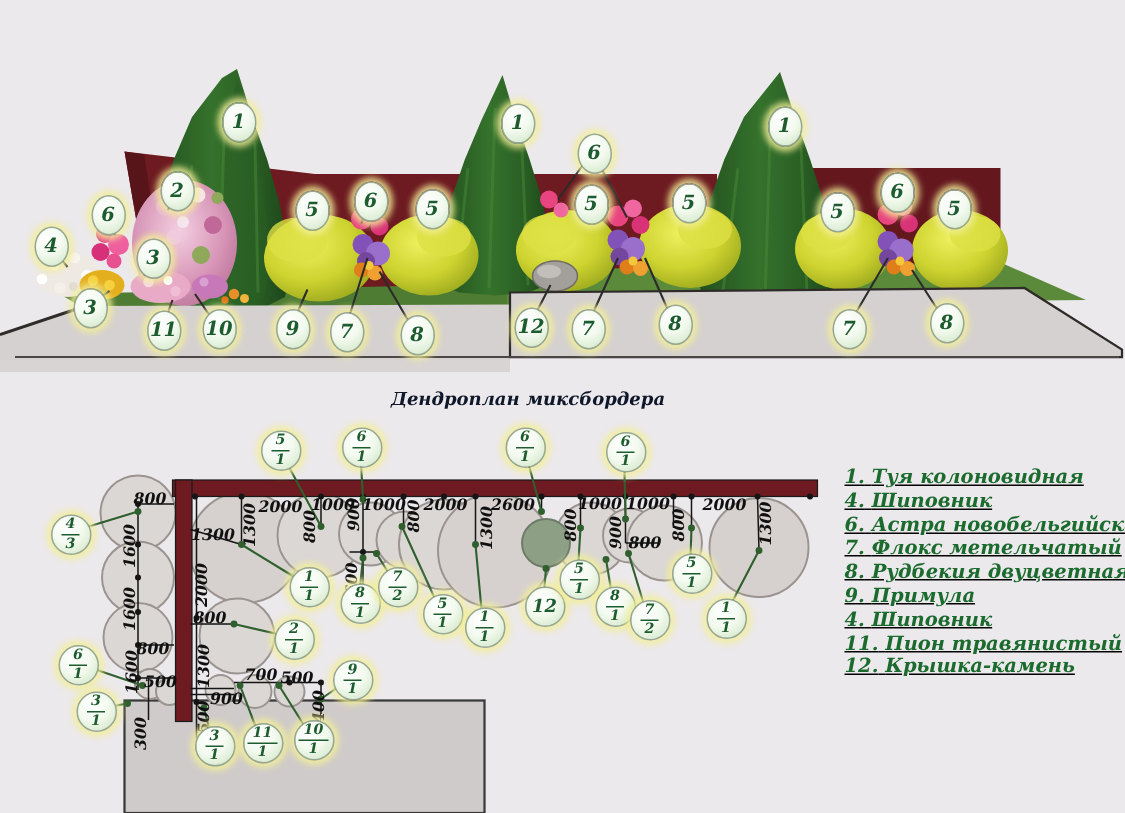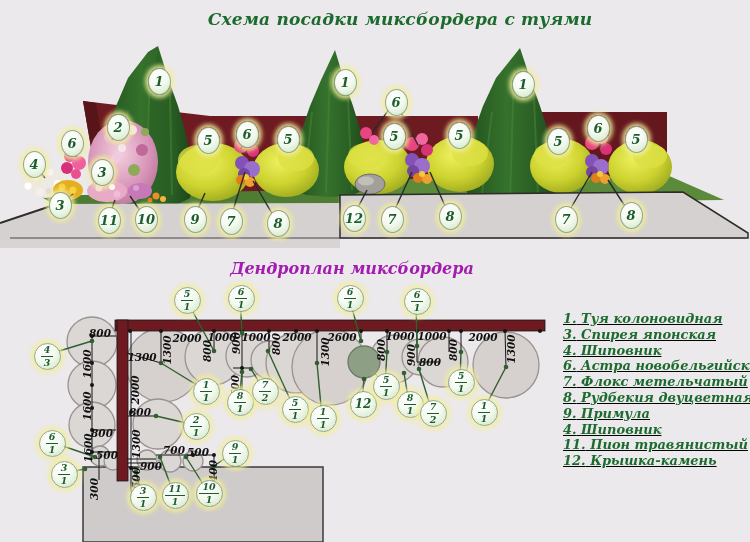--- a/index.html
+++ b/index.html
@@ -3,21 +3,21 @@
 <meta charset="utf-8">
 <style>
   html,body{margin:0;padding:0;}
   body{background:#ece9ec;font-family:"DejaVu Serif","Liberation Serif",serif;}
   .stage{position:relative;width:750px;height:542px;background:#ece9ec;overflow:hidden;}
   .art{position:absolute;left:0;top:0;width:750px;height:542px;}
   .layer{position:absolute;left:0;top:0;width:750px;height:542px;pointer-events:none;}
   .page-title{position:absolute;top:9px;left:50px;right:0;margin:0;text-align:center;
     font-size:17px;font-style:italic;font-weight:bold;color:#1c6b2e;letter-spacing:.2px;}
   .plan-title{position:absolute;top:259px;left:0;right:46px;margin:0;text-align:center;
-    font-size:16px;font-style:italic;font-weight:bold;color:#a21caf;}
+    font-size:12px;font-style:italic;font-weight:bold;color:#0f172a;}
   .legend{position:absolute;left:563px;top:311px;width:185px;margin:0;padding:0;list-style:none;text-decoration:underline;}
   .legend li{font-size:13px;line-height:15.8px;font-style:italic;font-weight:bold;color:#1c6b2e;white-space:nowrap;}
   .marker-s{position:absolute;width:21px;height:25px;border-radius:50%;
     background:radial-gradient(circle at 38% 30%,#ffffff 0%,#f3faef 45%,#cfe6c4 100%);
     border:1px solid #97a78f;box-shadow:0 0 4px 3px rgba(242,238,152,.85);
     display:flex;align-items:center;justify-content:center;
     font-size:13px;font-style:italic;font-weight:bold;color:#1d5c2e;z-index:5;}
   .marker-p{position:absolute;width:25px;height:25px;border-radius:50%;
     background:radial-gradient(circle at 38% 30%,#ffffff 0%,#f3faef 45%,#cde4c2 100%);
     border:1px solid #97a78f;box-shadow:0 0 4px 3px rgba(242,238,152,.85);
@@ -308,26 +308,24 @@
         <circle cx="214" cy="466" r="2.3" fill="#2f5f2d"></circle>
         <line x1="142" y1="496" x2="136" y2="472" stroke="#2f5f2d" stroke-width="1.4"></line>
         <circle cx="136" cy="472" r="2.3" fill="#2f5f2d"></circle>
         <line x1="174" y1="494" x2="160" y2="457" stroke="#2f5f2d" stroke-width="1.4"></line>
         <circle cx="160" cy="457" r="2.3" fill="#2f5f2d"></circle>
         <line x1="208" y1="492" x2="186" y2="457" stroke="#2f5f2d" stroke-width="1.4"></line>
         <circle cx="186" cy="457" r="2.3" fill="#2f5f2d"></circle>
       </g>
   </svg>
 
-  <h1 class="page-title">Схема посадки миксбордера с туями</h1>
   <h2 class="plan-title">Дендроплан миксбордера</h2>
 
   <ol class="legend" id="legend">
       <li><span>1.</span> <span>Туя колоновидная</span></li>
-      <li><span>3.</span> <span>Спирея японская</span></li>
       <li><span>4.</span> <span>Шиповник</span></li>
       <li><span>6.</span> <span>Астра новобельгийская</span></li>
       <li><span>7.</span> <span>Флокс метельчатый</span></li>
       <li><span>8.</span> <span>Рудбекия двуцветная,</span></li>
       <li><span>9.</span> <span>Примула</span></li>
       <li><span>4.</span> <span>Шиповник</span></li>
       <li><span>11.</span> <span>Пион травянистый</span></li>
       <li><span>12.</span> <span>Крышка-камень</span></li>
     </ol>
 

